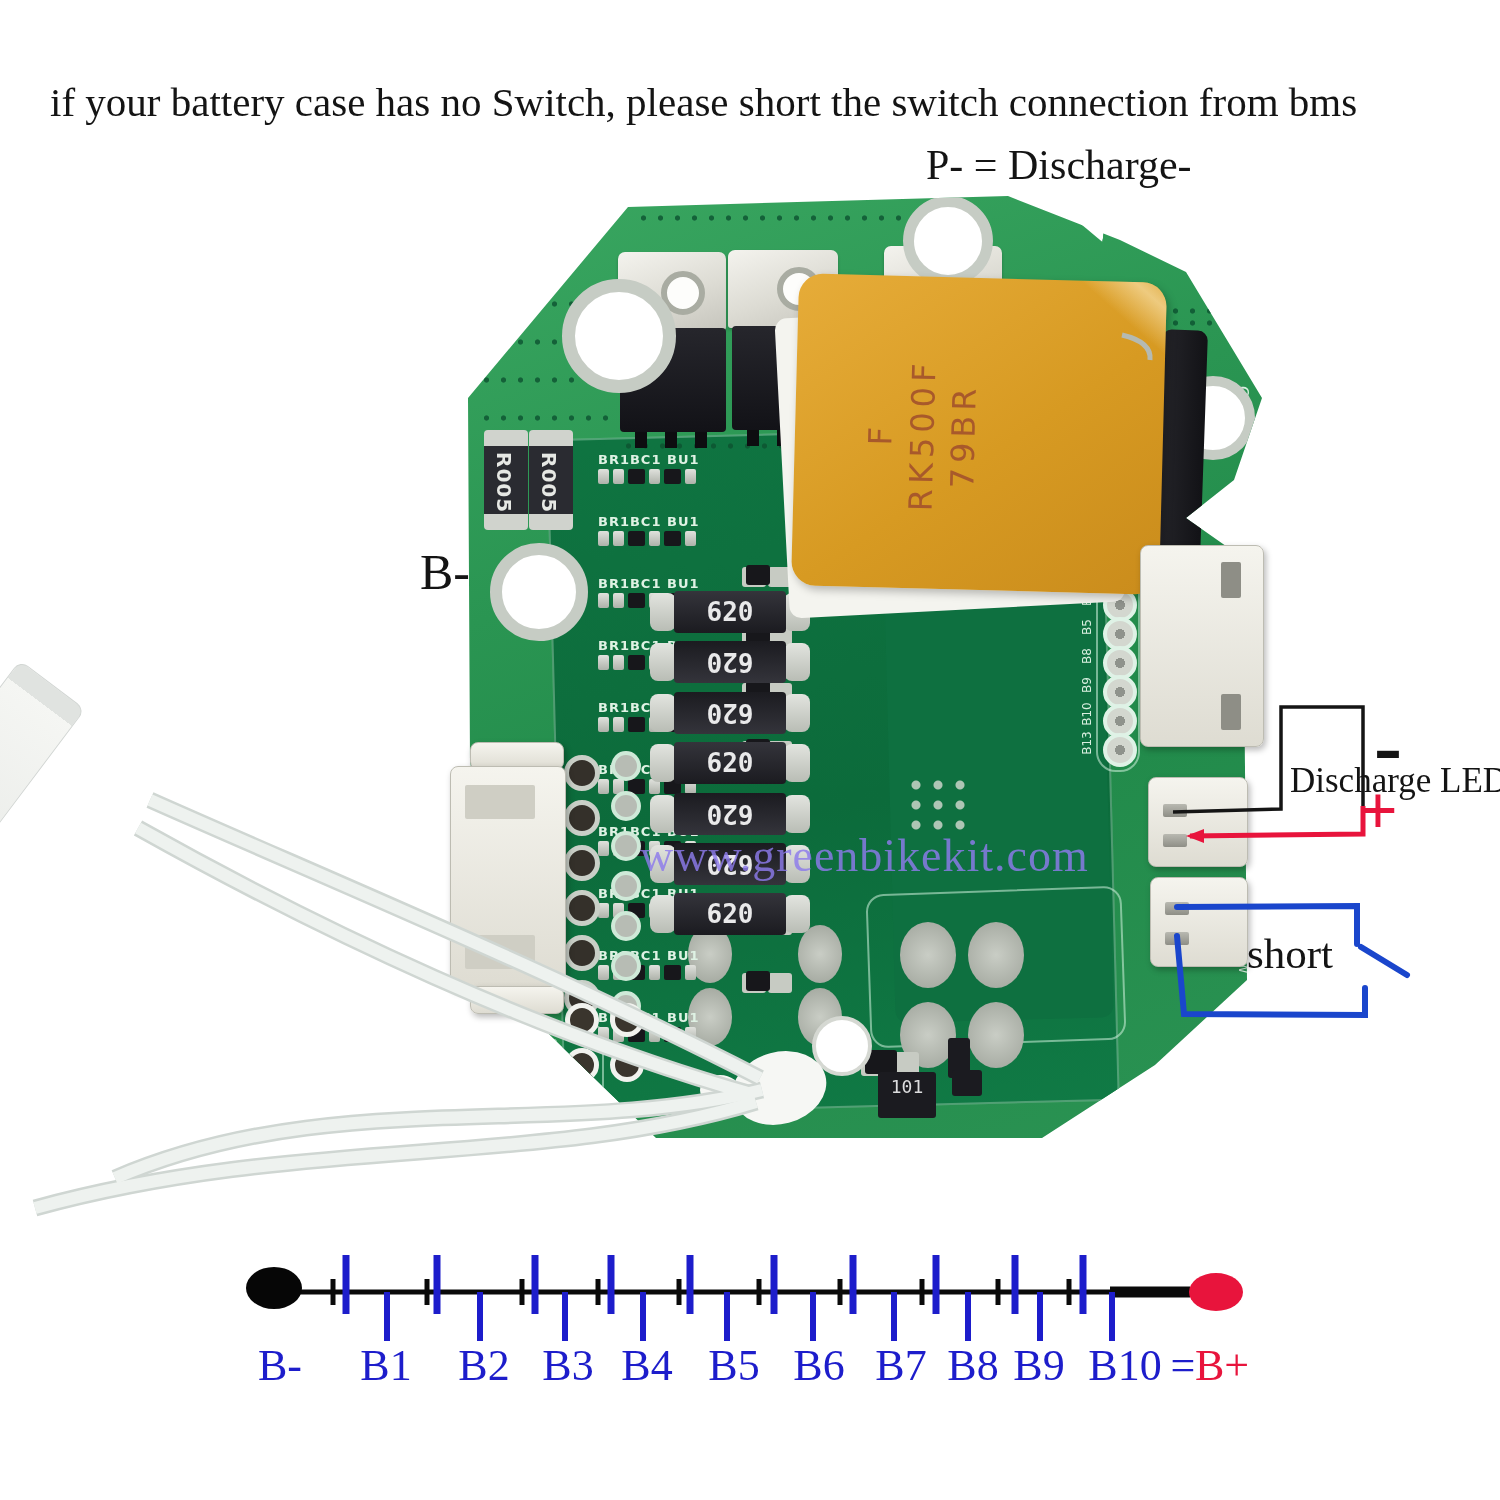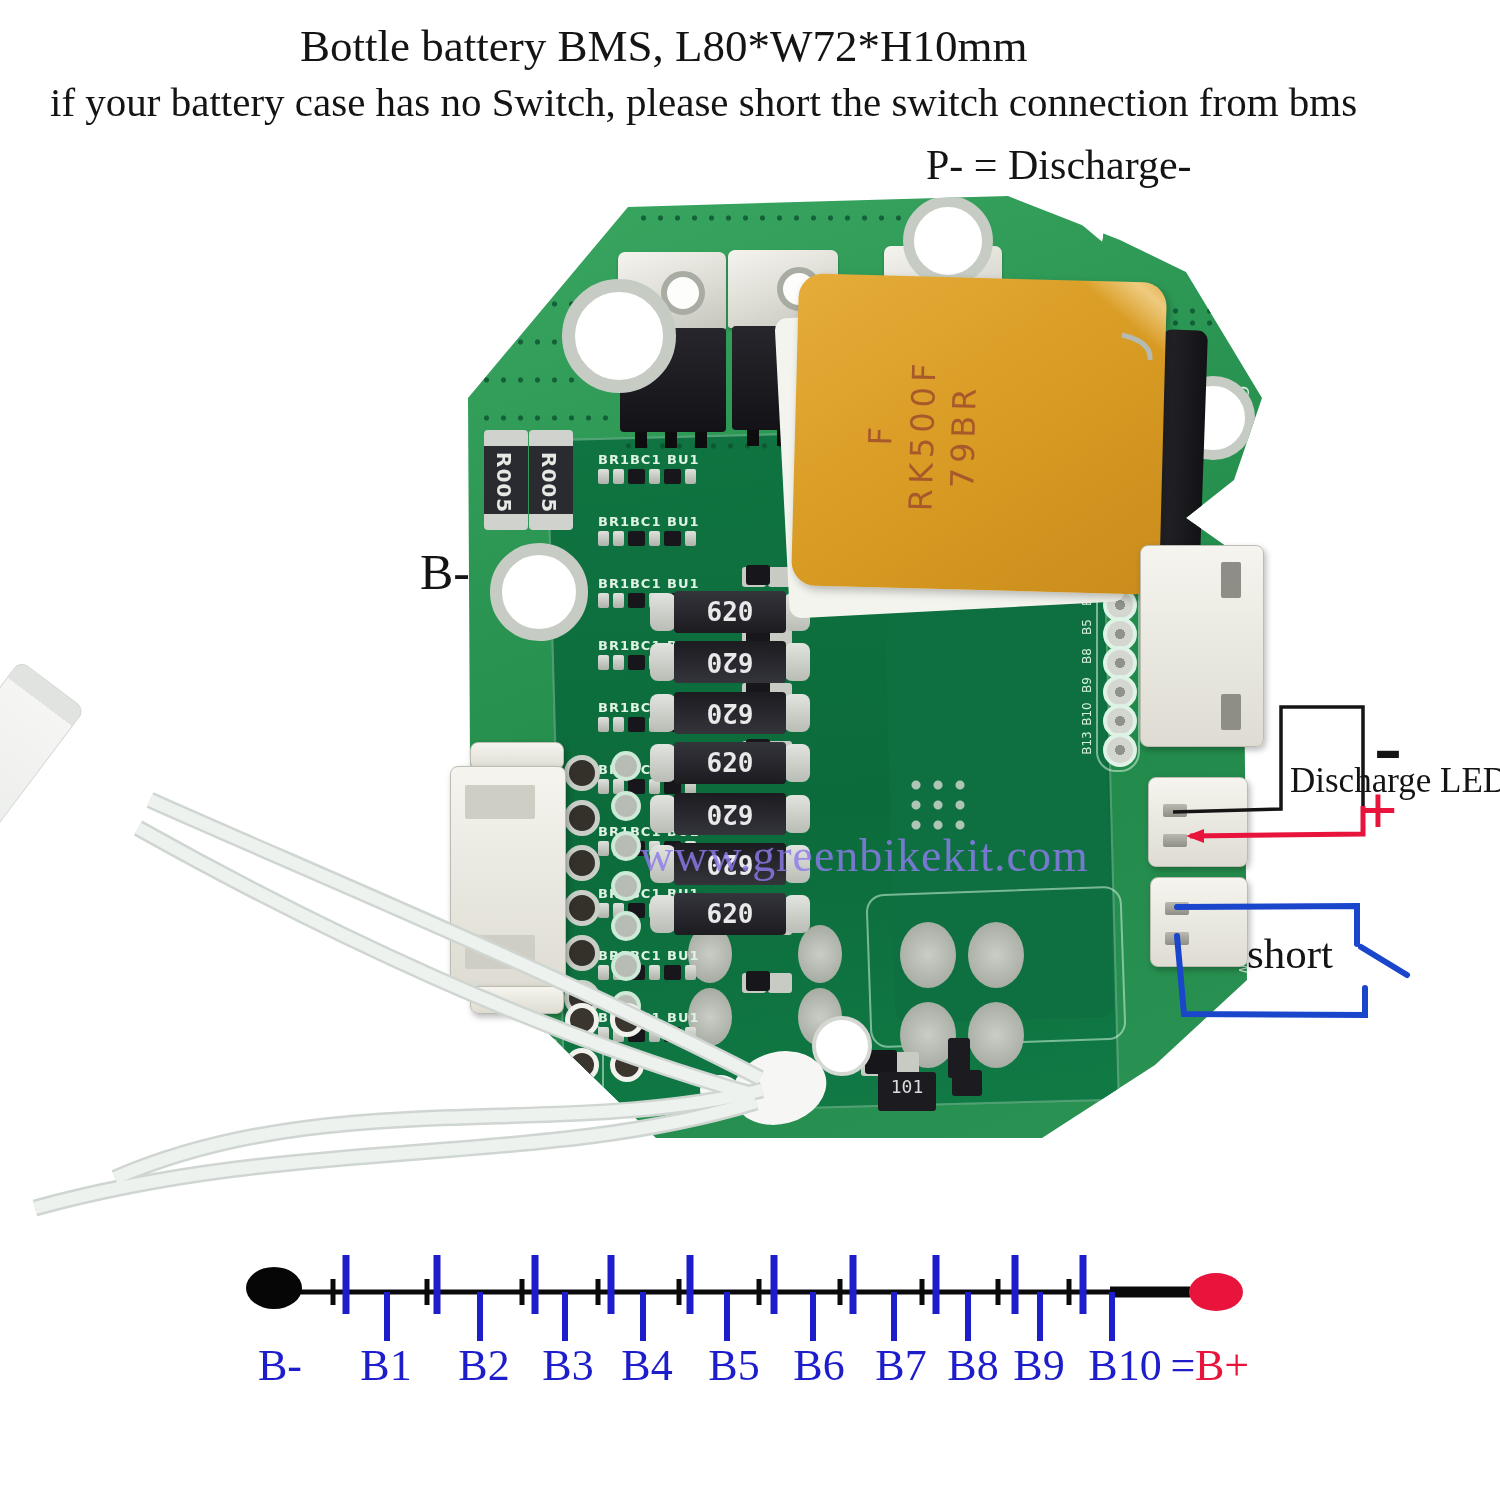--- a/index.html
+++ b/index.html
@@ -78,21 +78,20 @@
     border-radius:10px;transform:rotate(37deg);transform-origin:top left;}
   .glueblob{position:absolute;z-index:13;background:#f6f7f4;border-radius:50%;}
   svg.overlay{position:absolute;left:0;top:0;z-index:20;pointer-events:none;}
   .wm{position:absolute;z-index:30;color:var(--watermark-purple);opacity:.82;letter-spacing:1px;margin-top:27px;}
 </style>
 </head>
 <body>
 
 <div class="scene">
 
-  <div class="txt" style="left:300px;top:22px;font-size:45px;">Bottle battery BMS,  L80*W72*H10mm</div>
   <div class="txt" style="left:926px;top:142px;font-size:42px;">P- = Discharge-</div>
   <div class="txt" style="left:50px;top:80px;font-size:41px;">if your battery case has no Switch, please short the switch connection from bms</div>
   <div class="txt" style="left:420px;top:545px;font-size:50px;">B-</div>
 
   <div class="board" id="board">
     <div class="inner"></div>
     <div class="innerext"></div>
 
     <div class="dots" style="left:175px;top:22px;width:330px;height:12px;"></div>
     <div class="dots" style="left:18px;top:108px;width:150px;height:12px;"></div>
@@ -168,21 +167,21 @@
     <div class="oval" style="left:440px;top:812px;width:56px;height:66px;"></div>
     <div class="oval" style="left:508px;top:812px;width:56px;height:66px;"></div>
     <div class="vtext" style="left:472px;top:740px;font-size:14px;">BR2</div>
     <div class="vtext" style="left:448px;top:700px;font-size:13px;">BQ1</div>
 
     <div class="sot" style="left:405px;top:860px;width:32px;height:24px;"></div>
     <div class="vtext" style="left:384px;top:862px;font-size:12px;">Q14</div>
     <div class="darkchip" style="left:488px;top:848px;width:22px;height:40px;"></div>
     <div class="vtext" style="left:512px;top:850px;font-size:12px;">R61</div>
     <div class="txt" style="left:528px;top:886px;font-size:13px;color:#dcefe2;font-family:'DejaVu Sans',sans-serif;">R62</div>
-    <div class="darkchip" style="left:418px;top:882px;width:58px;height:39px;font-size:18px;line-height:30px;">101</div>
+    <div class="darkchip" style="left:418px;top:882px;width:58px;height:46px;font-size:18px;line-height:30px;">101</div>
     <div class="darkchip" style="left:492px;top:880px;width:30px;height:26px;"></div>
     <div class="vtext" style="left:302px;top:898px;font-size:12px;">R63</div>
     <div class="vtext" style="left:85px;top:848px;font-size:12px;">C36</div>
     <div class="vtext" style="left:70px;top:820px;font-size:12px;">R36</div>
 
     <div class="dots" style="left:445px;top:585px;width:70px;height:56px;background-size:22px 20px;background-image:radial-gradient(circle,#d6dad2 0 4px,transparent 5px);"></div>
   <div class="chip" style="left: 190px; top: 401px;">
         <div class="capL"></div>
         <div class="capR"></div>
         <div class="cbody">620</div>

